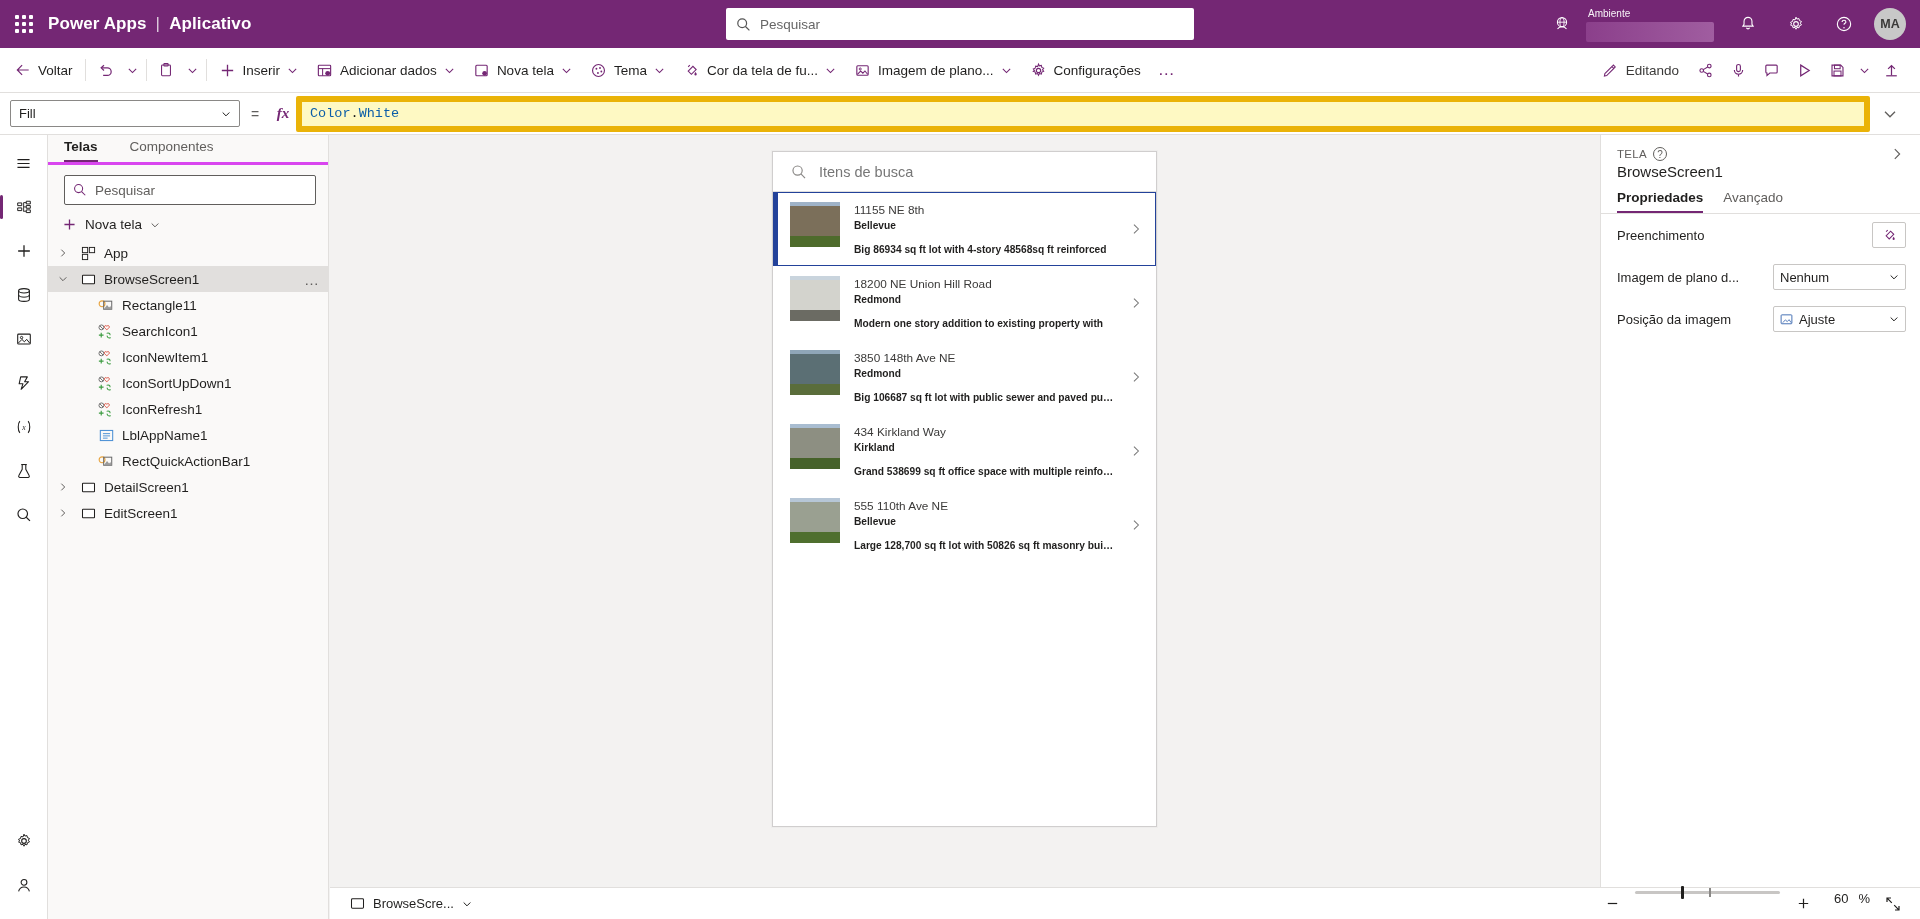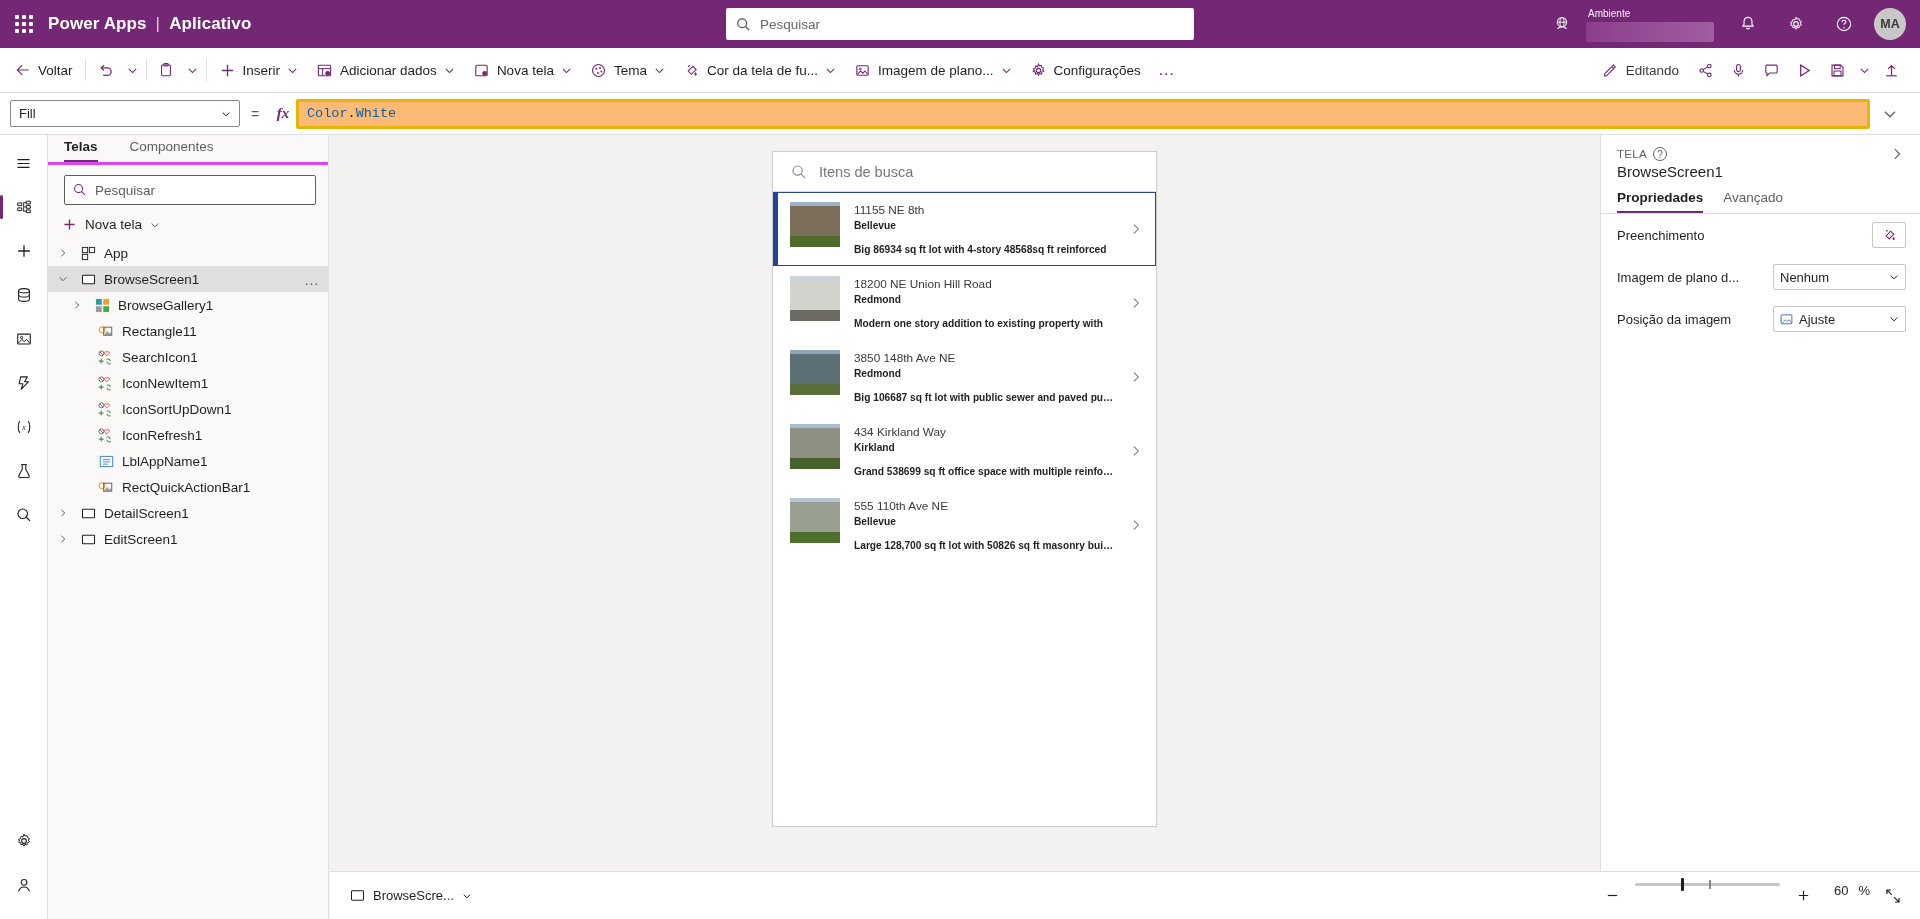--- a/index.html
+++ b/index.html
@@ -69,23 +69,23 @@
   }
   .propsel {
     width:230px; height:27px; border:1px solid #8a8886; border-radius:2px;
     display:flex; align-items:center; padding:0 8px; font-size:13px; color:#201f1e;
     background:#fff; cursor:pointer;
   }
   .propsel .val { flex:1; }
   .eq { width:30px; text-align:center; color:#605e5c; font-size:14px; }
   .fx { width:26px; text-align:center; color:#742774; font-size:15px; font-style:italic; font-family:"Liberation Serif",serif; font-weight:700;}
   .fxinput {
-    flex:1; height:28px; border:3px solid #eab308; border-radius:2px;
+    flex:1; height:28px; border:6px solid #eab308; border-radius:2px;
     display:flex; align-items:center; padding:12px 8px;
-    font-family:"Liberation Mono", monospace; font-size:13.5px; color:#0b5ea8; background:#fdba74;
+    font-family:"Liberation Mono", monospace; font-size:13.5px; color:#0b5ea8; background:#fef9c3;
   }
   .fxinput .tok-dark { color:#1a1a1a; }
   .fb-chev { width:40px; display:flex; align-items:center; justify-content:center; color:#605e5c; cursor:pointer; }
 
   
   .main { display:flex; height:calc(919px - 48px - 45px - 42px); }
 
   
   .rail {
     width:48px; background:#fff; border-right:1px solid #e1dfdd;
@@ -189,21 +189,21 @@
     display:flex; align-items:center; justify-content:center; cursor:pointer; background:#fff;
   }
   .pp-select {
     width:133px; height:26px; border:1px solid #c8c6c4; border-radius:2px; background:#fff;
     display:flex; align-items:center; padding:0 6px; gap:6px; font-size:13px; color:#201f1e; cursor:pointer;
   }
   .pp-select .v { flex:1; overflow:hidden; text-overflow:ellipsis; white-space:nowrap;}
 
   
   .statusbar {
-    position:absolute; left:330px; right:0; bottom:0; height:48px;
+    position:absolute; left:330px; right:0; bottom:0; height:32px;
     background:#fff; border-top:1px solid #e1dfdd;
     display:flex; align-items:center; padding:0 14px; gap:10px;
   }
   .sb-screen { display:flex; align-items:center; gap:8px; font-size:13px; color:#201f1e; cursor:pointer; padding:4px 6px; border-radius:2px;}
   .sb-right { margin-left:auto; display:flex; align-items:flex-start; gap:10px; }
   .zoom-track { width:145px; height:3px; background:#c8c6c4; border-radius:2px; position:relative; cursor:pointer;}
   .zoom-thumb { position:absolute; left:46px; top:-5px; width:3px; height:13px; background:#201f1e; border-radius:1px;}
   .zoom-tick { position:absolute; left:74px; top:-3px; width:2px; height:9px; background:#8a8886;}
   .zoomval { font-size:13px; color:#201f1e; min-width:22px; text-align:right;}
   .zoompct { font-size:13px; color:#201f1e; }
@@ -584,36 +584,20 @@
             </svg>
           </span>
           <span class="ico">
             <svg width="15" height="15" viewBox="0 0 16 16">
               <rect x="1.6" y="3.4" width="12.8" height="9.2" rx=".6" fill="#fff" stroke="#201f1e" stroke-width="1.1"></rect>
             </svg>
           </span>
           <span class="lbl">BrowseScreen1</span>
           <span class="more">…</span>
         </div>
-        <div class="tnode lvl1">
-          <span class="chev" style="margin-left: 14px;">
-            <svg width="10" height="10" viewBox="0 0 12 12">
-              <path d="M4 2L8 6l-4 4" fill="none" stroke="#605e5c" stroke-width="1.2"></path>
-            </svg>
-          </span>
-          <span class="ico">
-            <svg width="15" height="15" viewBox="0 0 16 16">
-              <rect x="1" y="1" width="6.2" height="6.2" fill="#2a9d9a"></rect>
-              <rect x="8.8" y="1" width="6.2" height="6.2" fill="#e8a33d"></rect>
-              <rect x="1" y="8.8" width="6.2" height="6.2" fill="#9b9b9b"></rect>
-              <rect x="8.8" y="8.8" width="6.2" height="6.2" fill="#3faa4a"></rect>
-            </svg>
-          </span>
-          <span class="lbl">BrowseGallery1</span>
-        </div>
         <div class="tnode lvl2">
           <span class="chev"></span>
           <span class="ico">
             <svg width="16" height="15" viewBox="0 0 17 16">
               <circle cx="4.3" cy="6.2" r="3.1" fill="none" stroke="#e8a33d" stroke-width="1.2"></circle>
               <rect x="6" y="3.4" width="8.6" height="8.6" fill="none" stroke="#6b6b6b" stroke-width="1.1"></rect>
               <path d="M6.4 11.6l3.2-4.1 2.2 2.6 1.4-1.7 1.2 3.2z" fill="#9b9b9b"></path>
             </svg>
           </span>
           <span class="lbl">Rectangle11</span>

